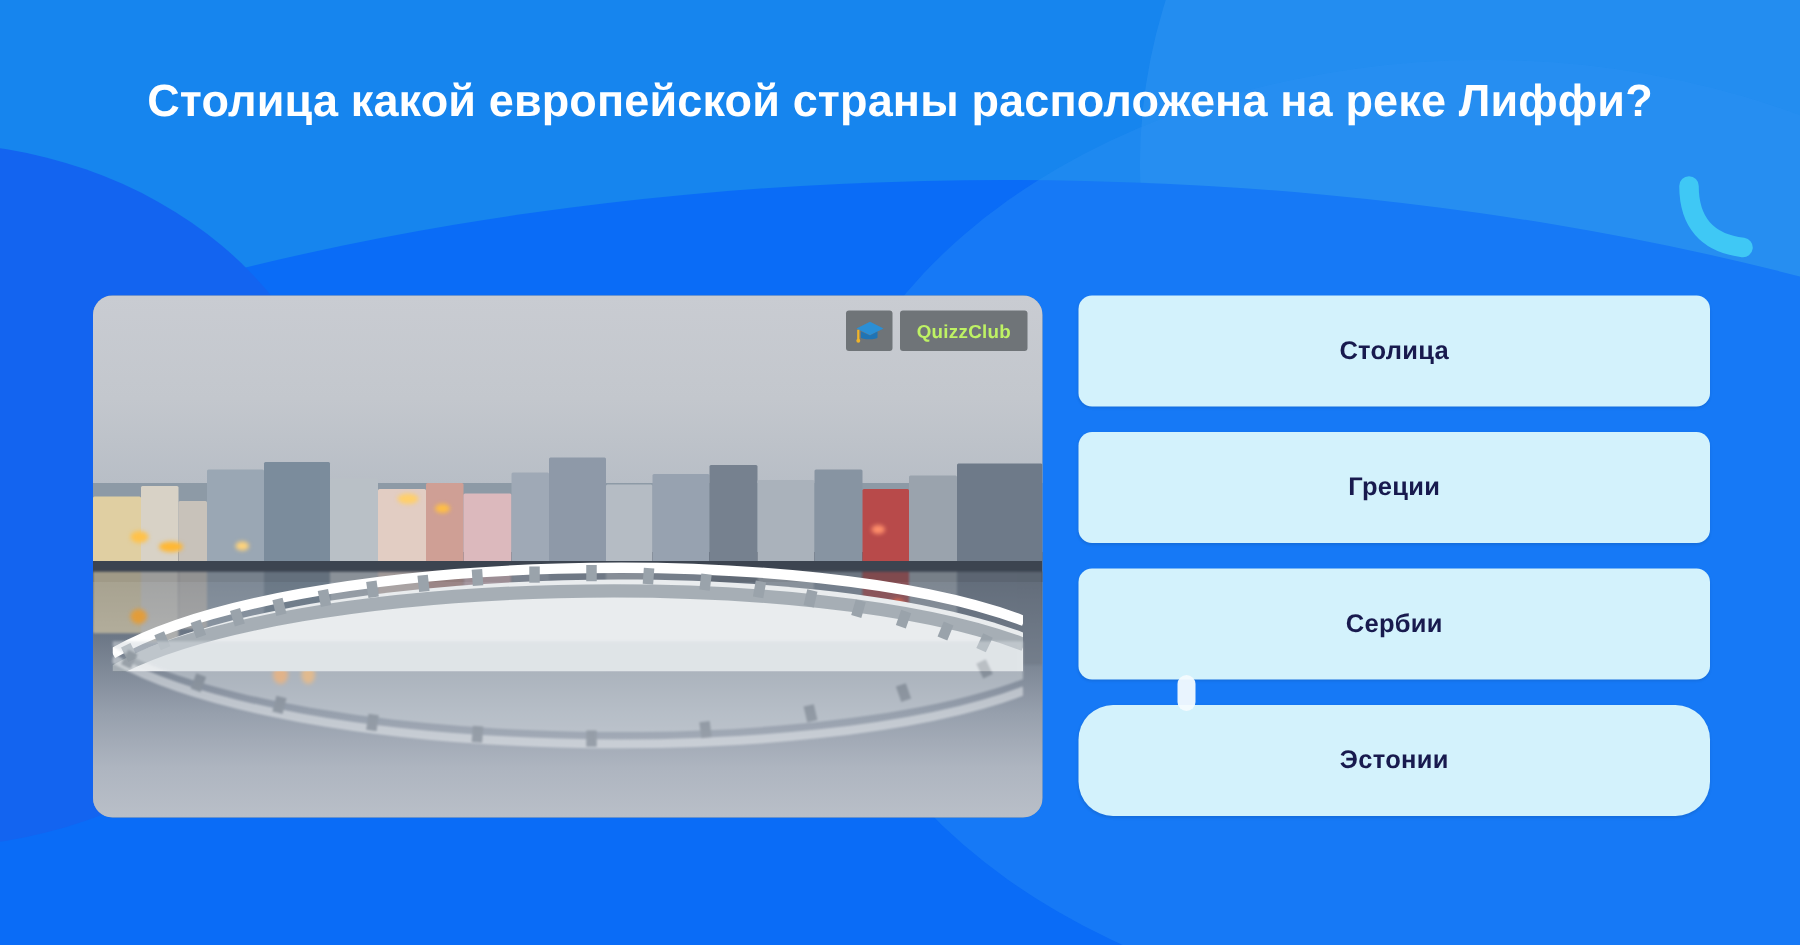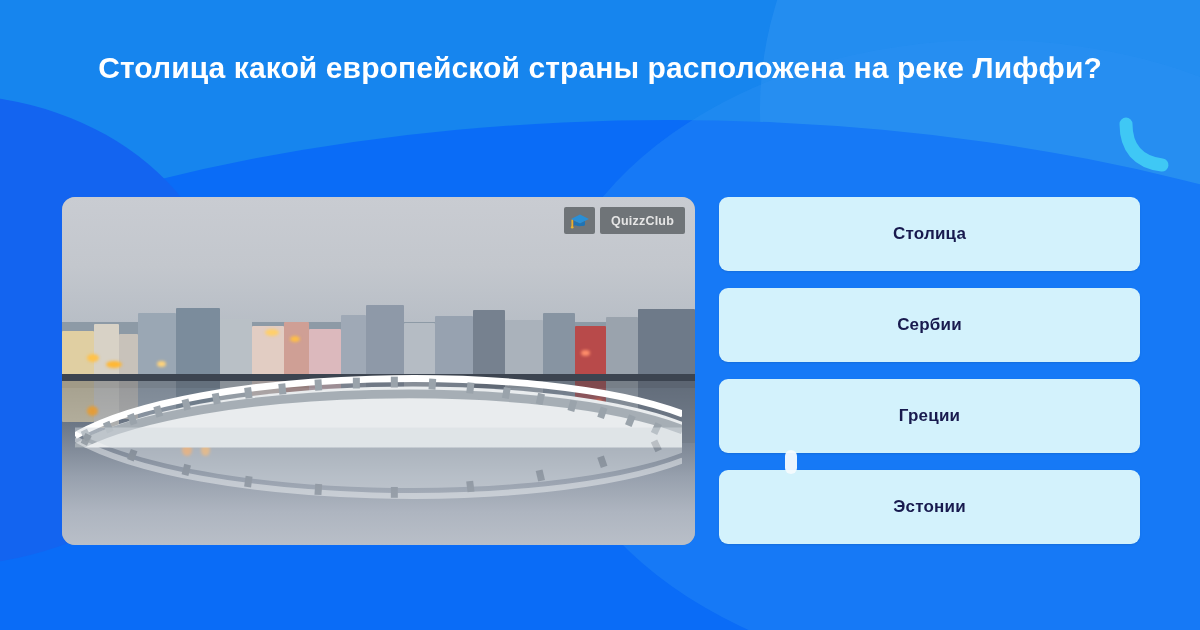--- a/index.html
+++ b/index.html
@@ -190,21 +190,21 @@
     width: 31px; height: 27px;
     background: #6f7478;
     border-radius: 2px;
     display: flex; align-items: center; justify-content: center;
   }
   .wm-label {
     height: 27px;
     padding: 0 11px;
     background: #6f7478;
     border-radius: 2px;
-    color: #e5e5e5;
+    color: #bef264;
     font-size: 12.5px;
     font-weight: bold;
     letter-spacing: .2px;
     display: flex; align-items: center;
   }
 
   
   .answers {
     position: absolute;
     left: 719px;
@@ -221,21 +221,21 @@
     display: flex;
     align-items: center;
     justify-content: center;
     color: #181a4e;
     font-size: 17px;
     font-weight: bold;
     letter-spacing: .2px;
     box-sizing: border-box;
     cursor: pointer;
   }
-  .answer:last-child { margin-bottom: 0; }
+  .answer:last-child { margin-bottom: 0; border-radius: 23px; }
 
   
   .drag-handle {
     position: absolute;
     left: 785px;
     top: 450px;
     width: 12px;
     height: 24px;
     background: #f4fbfe;
     border-radius: 6px;
@@ -387,24 +387,24 @@
         <div class="wm-label">QuizzClub</div>
       </div>
     </div>
   </div>
 
   <div class="answers">
     <div class="answer">
       <span>Столица</span>
     </div>
     <div class="answer">
+      <span>Греции</span>
+    </div>
+    <div class="answer">
       <span>Сербии</span>
-    </div>
-    <div class="answer">
-      <span>Греции</span>
     </div>
     <div class="answer">
       <span>Эстонии</span>
     </div>
   </div>
 
   <div class="drag-handle"></div>
 
 </div>
 

